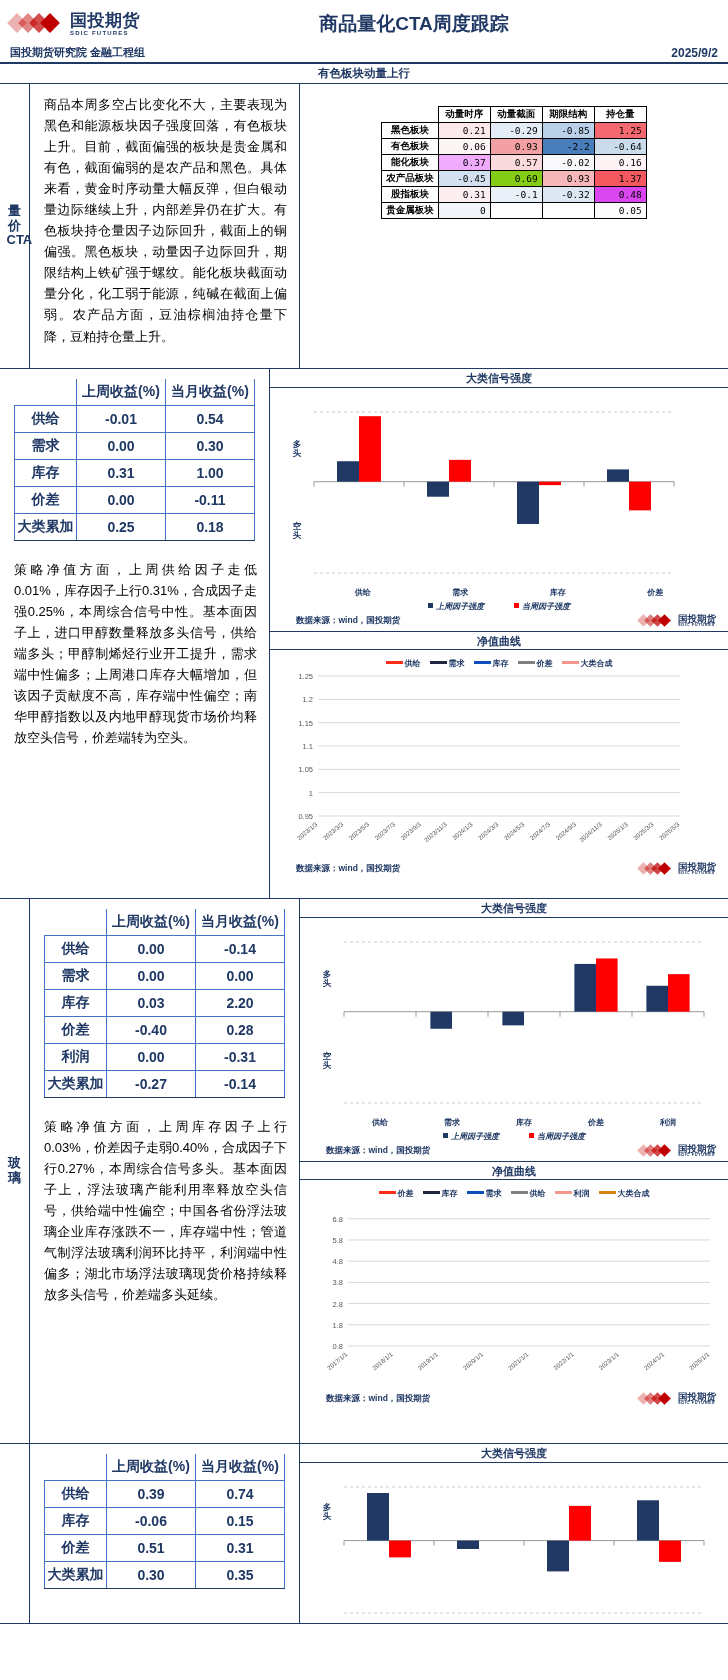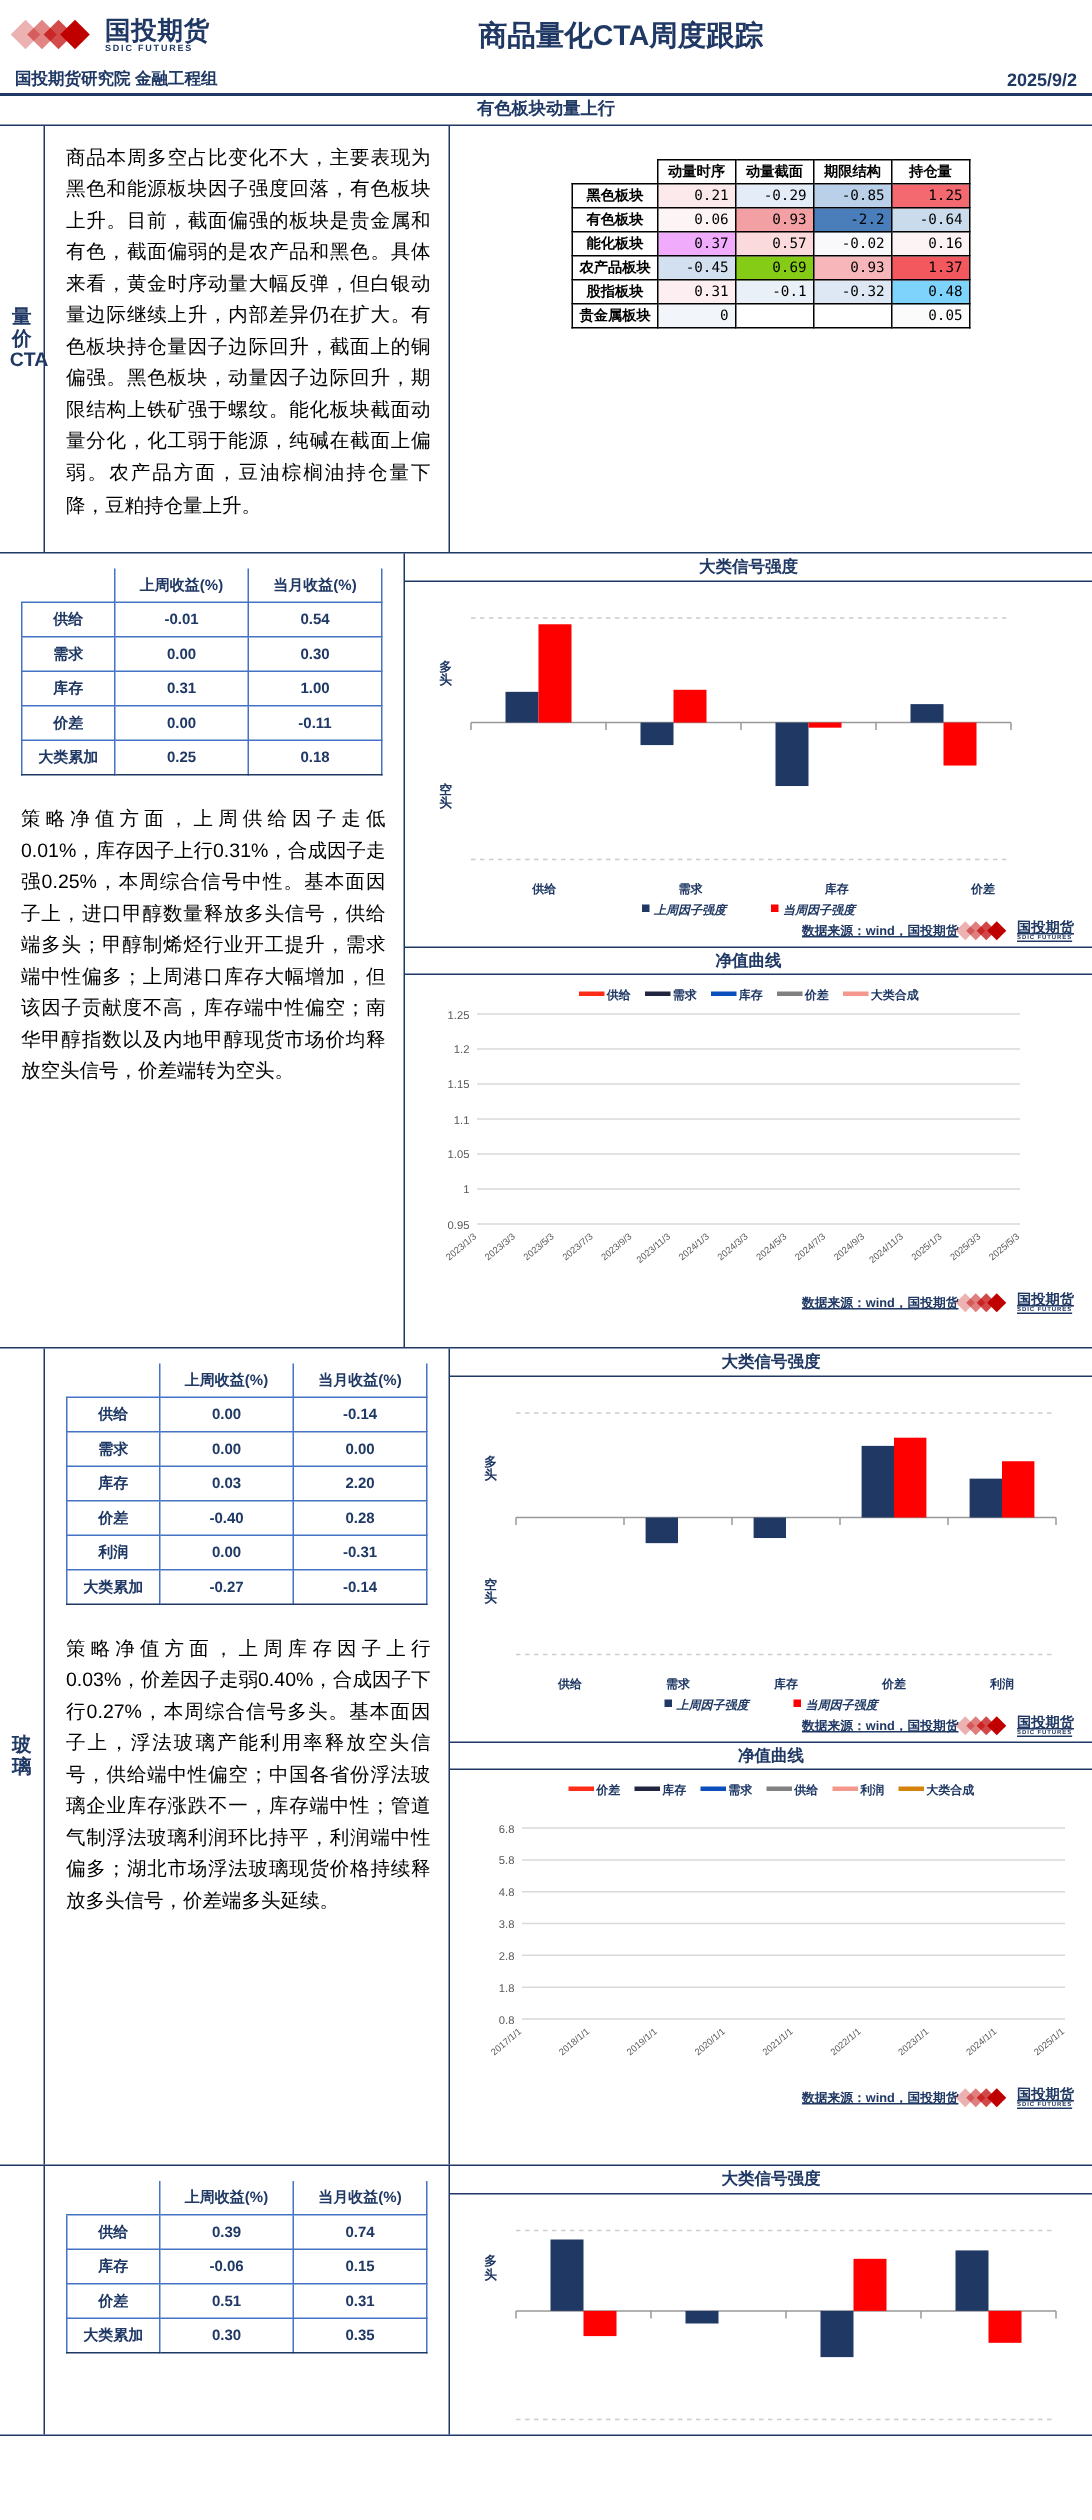--- a/index.html
+++ b/index.html
@@ -54,34 +54,34 @@
                  font-family:"DejaVu Sans Mono","Liberation Mono",monospace; }
   table.matrix th, table.matrix td { border:1px solid #000; padding:1px 4px; height:13px; }
   table.matrix th { font-weight:bold; text-align:center; background:#fff;
                     font-family:"Liberation Sans",sans-serif; font-size:9.5px; }
   table.matrix td.rowhead { font-weight:bold; text-align:center; background:#fff;
                     font-family:"Liberation Sans",sans-serif; font-size:9.5px; white-space:nowrap; }
   table.matrix td.val { text-align:right; min-width:52px; }
 
   
   .rt-wrap { padding:10px 14px 8px 14px; }
-  table.rt { width:100%; border-collapse:collapse; font-size:10px; color:#1f3864; }
+  table.rt { width:100%; border-collapse:collapse; font-size:14px; color:#1f3864; }
   table.rt th, table.rt td { border:1px solid #4472c4; padding:4px 2px; text-align:center;
                              font-weight:bold; height:20px; }
   table.rt th { border-top:none; }
   table.rt th.blank { border-left:none; border-top:none; }
   table.rt td.lbl { width:62px; }
   table.rt tr.last td { border-bottom:1px solid #1f3864; }
 
   
   .panel-title { text-align:center; font-size:11px; font-weight:bold; color:#1f3864;
                  border-bottom:1.5px solid #1f3864; height:19px; line-height:18px; }
   .chart-box { position:relative; padding:4px 0 0 0; }
-  .src-row { display:flex; align-items:center; justify-content:flex-end;
-             padding:1px 12px 3px 26px;text-decoration:underline; }
+  .src-row { display:flex; align-items:center; justify-content:space-between;
+             padding:1px 12px 3px 26px; }
   .src-txt { font-size:8.5px; color:#1f3864; font-weight:bold; }
   .mini-logo { display:flex; align-items:center; gap:3px; }
   .mini-logo .mm { position:relative; width:36px; height:15px; }
   .mini-logo .mm .d { position:absolute; width:9px; height:9px; background:#c00000; transform:rotate(45deg); top:3px; }
   .mini-logo .mm .d1{left:0;opacity:.3}.mini-logo .mm .d2{left:7px;opacity:.5}
   .mini-logo .mm .d3{left:14px;opacity:.72}.mini-logo .mm .d4{left:21px;opacity:1}
   .mini-logo .mt{line-height:1}
   .mini-logo .mc{font-size:9.5px;font-weight:bold;color:#1f3864;}
   .mini-logo .me{font-size:4px;font-weight:bold;color:#1f3864;letter-spacing:.6px;}
 
@@ -177,21 +177,21 @@
                 <td class="val" style="background: rgb(211, 224, 239);">-0.45</td>
                 <td class="val" style="background: #84cc16;">0.69</td>
                 <td class="val" style="background: rgb(246, 182, 186);">0.93</td>
                 <td class="val" style="background: rgb(244, 88, 95);">1.37</td>
               </tr>
               <tr>
                 <td class="rowhead">股指板块</td>
                 <td class="val" style="background: rgb(253, 239, 241);">0.31</td>
                 <td class="val" style="background: rgb(234, 240, 248);">-0.1</td>
                 <td class="val" style="background: rgb(221, 232, 244);">-0.32</td>
-                <td class="val" style="background: #7dd3fc;">0.48</td>
+                <td class="val" style="background: #d946ef;">0.48</td>
               </tr>
               <tr>
                 <td class="rowhead">贵金属板块</td>
                 <td class="val" style="background: rgb(242, 246, 251);">0</td>
                 <td class="val" style="background: rgb(255, 255, 255);"></td>
                 <td class="val" style="background: rgb(255, 255, 255);"></td>
                 <td class="val" style="background: rgb(251, 251, 252);">0.05</td>
               </tr>
             </tbody>
         </table>

